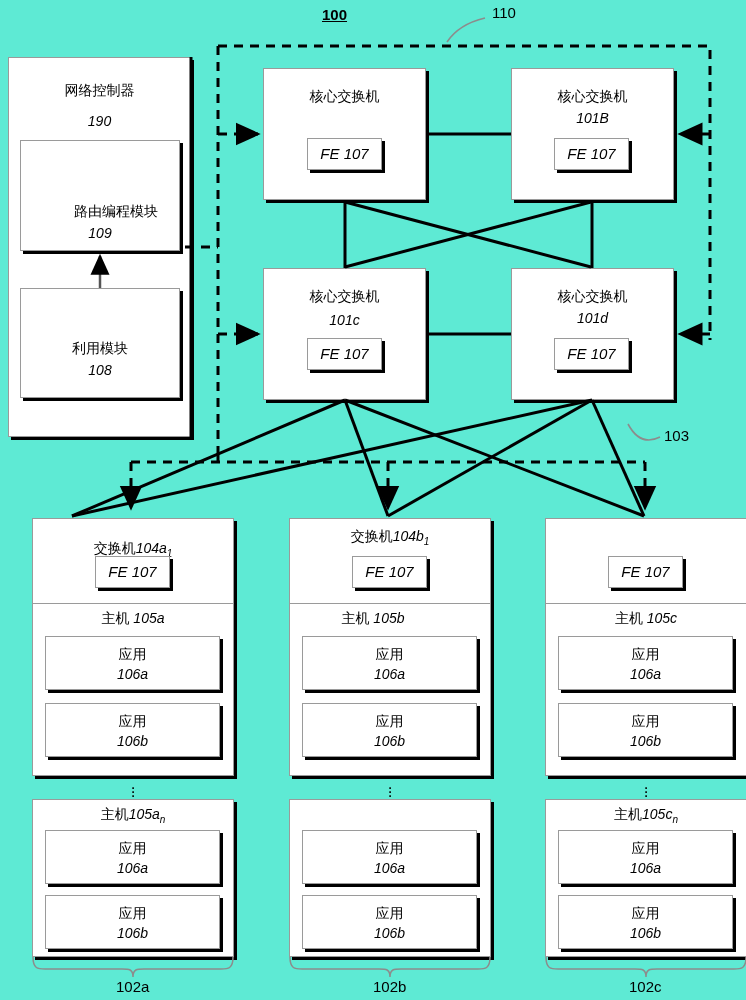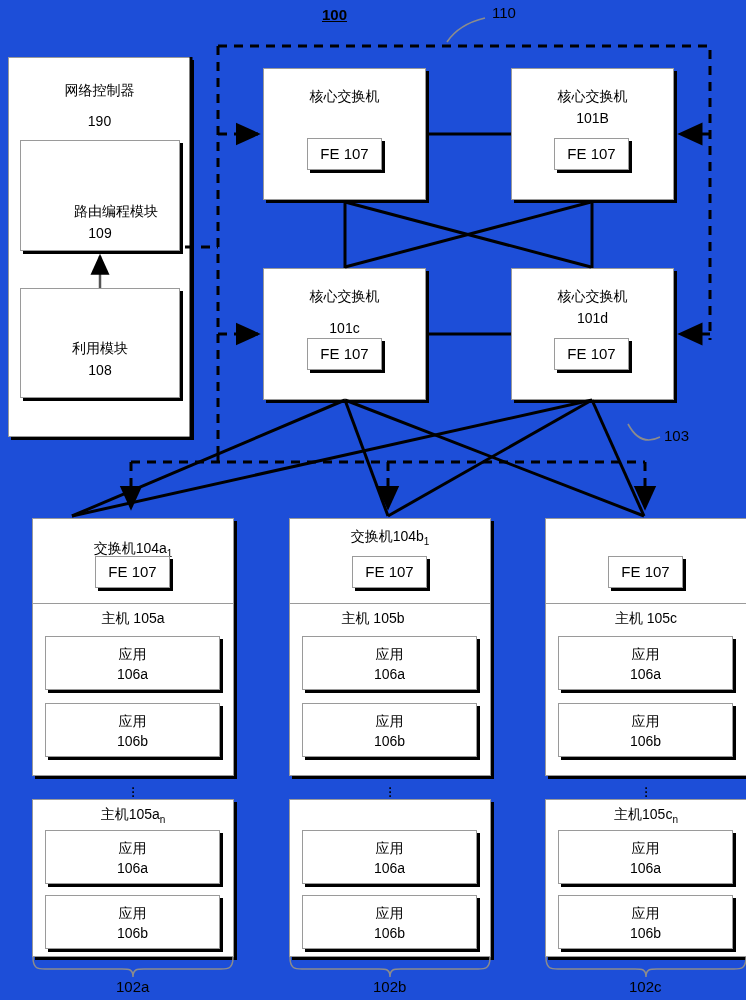--- a/index.html
+++ b/index.html
@@ -9,21 +9,21 @@
     background: #ffffff;
   }
   body {
     font-family: "Liberation Sans", sans-serif;
     color: #000000;
   }
   #canvas {
     position: relative;
     width: 746px;
     height: 1000px;
-    background: #1d4ed8;
+    background: #5eead4;
     overflow: hidden;
   }
   
   .box {
     position: absolute;
     box-sizing: border-box;
     border: 1px solid #9a9a9a;
     background: #ffffff;
     box-shadow: 3px 3px 0 0 #000000;
   }
@@ -32,20 +32,21 @@
     text-align: center;
     line-height: 1.16;
     white-space: nowrap;
     font-size: 14px;
   }
   .cn {
     font-family: "DejaVu Sans", sans-serif;
   }
   .num {
     font-family: "Liberation Sans", sans-serif;
+    font-style: italic;
   }
   .sub {
     font-size: 10px;
     vertical-align: sub;
   }
   
   .ref {
     position: absolute;
     font-size: 15px;
     font-family: "Liberation Sans", sans-serif;
@@ -108,21 +109,21 @@
   <div class="lbl num" style="left:307px; top:145px; width:75px; font-size:15px;">FE 107</div>
 
   <div class="box" style="left:511px; top:68px; width:163px; height:132px;"></div>
   <div class="lbl cn" style="left:511px; top:88px; width:163px;">核心交换机</div>
   <div class="lbl num" style="left:511px; top:110px; width:163px;">101B</div>
   <div class="box" style="left:554px; top:138px; width:75px; height:32px;"></div>
   <div class="lbl num" style="left:554px; top:145px; width:75px; font-size:15px;">FE 107</div>
 
   <div class="box" style="left:263px; top:268px; width:163px; height:132px;"></div>
   <div class="lbl cn" style="left:263px; top:288px; width:163px;">核心交换机</div>
-  <div class="lbl num" style="left:263px; top:320px; width:163px;">101c</div>
+  <div class="lbl num" style="left:263px; top:312px; width:163px;">101c</div>
   <div class="box" style="left:307px; top:338px; width:75px; height:32px;"></div>
   <div class="lbl num" style="left:307px; top:345px; width:75px; font-size:15px;">FE 107</div>
 
   <div class="box" style="left:511px; top:268px; width:163px; height:132px;"></div>
   <div class="lbl cn" style="left:511px; top:288px; width:163px;">核心交换机</div>
   <div class="lbl num" style="left:511px; top:310px; width:163px;">101d</div>
   <div class="box" style="left:554px; top:338px; width:75px; height:32px;"></div>
   <div class="lbl num" style="left:554px; top:345px; width:75px; font-size:15px;">FE 107</div>
 
   <div class="box" style="left:32px; top:518px; width:202px; height:258px;"></div>

